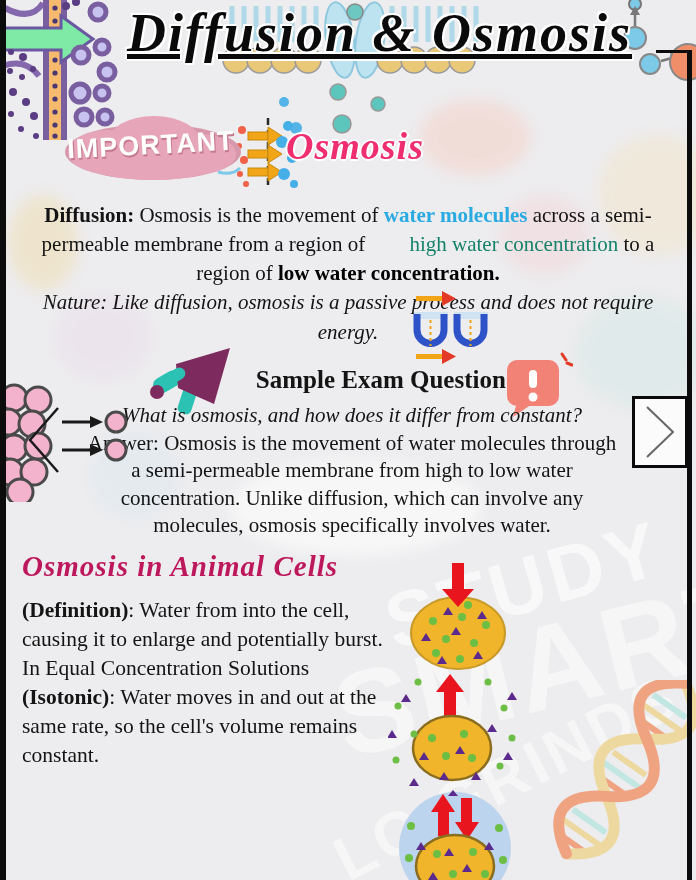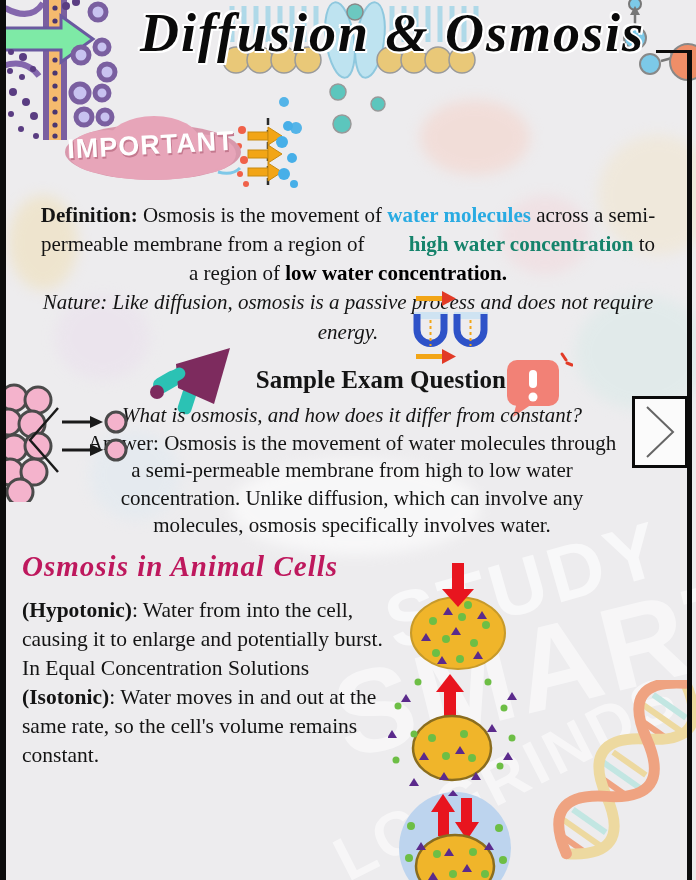--- a/index.html
+++ b/index.html
@@ -16,38 +16,39 @@
   .b-corner{left:656px;top:50px;width:36px;height:3px;background:#0c0c0c;z-index:9;}
   
   .wm{position:absolute;color:rgba(255,255,255,.62);font-family:"Liberation Sans",sans-serif;
       font-weight:bold;z-index:1;white-space:nowrap;letter-spacing:4px;}
   .wm1{left:382px;top:540px;font-size:78px;transform:rotate(-16deg);}
   .wm2{left:330px;top:598px;font-size:118px;transform:rotate(-14deg);color:rgba(255,255,255,.55);}
   .wm3{left:318px;top:742px;font-size:62px;transform:rotate(-27deg);color:rgba(255,255,255,.55);}
   .blob{position:absolute;border-radius:50%;filter:blur(7px);z-index:0;}
   
   .title{
-    left:120px;top:2px;width:545px;text-align:center;z-index:3;
+    left:107px;top:2px;width:545px;text-align:center;z-index:3;
     font-size:54px;font-weight:bold;font-style:italic;letter-spacing:2px;color:#0a0a0a;
     text-shadow:-2px 0 #fff,2px 0 #fff,0 -2px #fff,0 2px #fff,2px 2px #fff,-2px -2px #fff;
+    text-decoration:underline;
   }
   
   .imp-badge{left:58px;top:114px;width:186px;height:74px;z-index:4;}
   .imp-label{position:absolute;left:0;top:16px;width:100%;text-align:center;
     font-family:"Liberation Sans",sans-serif;font-weight:bold;font-size:27px;color:#fff;
     letter-spacing:1px;transform:rotate(-3deg);text-shadow:1px 2px 0 #c4798f;}
   .osmosis-h{left:286px;top:124px;z-index:4;font-size:38px;font-weight:bold;font-style:italic;
     color:#EE2E6E;letter-spacing:1px;
     text-shadow:-2px 0 #fff,2px 0 #fff,0 -2px #fff,0 2px #fff;}
   
   .definition{left:34px;top:180px;width:628px;text-align:center;z-index:3;
     font-size:21px;line-height:29px;}
   .definition b{font-weight:bold;}
   .hl-blue{color:#29ABE2;font-weight:bold;}
-  .hl-green{color:#15836B;font-weight:bold;margin-left:39px;}
+  .hl-green{color:#15836B;font-weight:normal;margin-left:39px;}
   .hl-violet{color:#000000;font-weight:bold;}
   .nature{left:30px;top:266px;width:636px;text-align:center;z-index:3;
     font-size:21px;line-height:30px;font-style:italic;}
   .exam-h{left:185px;top:366px;width:400px;text-align:center;z-index:3;
     font-size:25px;font-weight:bold;}
   .qa{left:82px;top:402px;width:540px;text-align:center;z-index:3;
     font-size:21px;line-height:27.5px;}
   .question{font-style:italic;}
   
   .next-nav{left:632px;top:396px;width:50px;height:66px;background:#FBFBFB;
@@ -212,22 +213,23 @@
     </g>
     <g fill="#47AFE8">
       <circle cx="52" cy="10" r="5"></circle>
         <circle cx="46" cy="26" r="6"></circle>
         <circle cx="56" cy="42" r="5"></circle>
       <circle cx="48" cy="58" r="6"></circle>
         <circle cx="58" cy="68" r="4"></circle>
     </g>
   </svg>
 
-
-  <p class="abs definition"><b>Definition:</b><span> Osmosis is the movement of </span><span class="hl-blue">water molecules</span><span> across a semi-permeable membrane from a region of </span><span class="hl-green">high water concentration</span><span> to a region of </span><span class="hl-violet">low water concentration.</span></p>
+  <div class="abs osmosis-h">Osmosis</div>
+
+  <p class="abs definition"><b>Diffusion:</b><span> Osmosis is the movement of </span><span class="hl-blue">water molecules</span><span> across a semi-permeable membrane from a region of </span><span class="hl-green">high water concentration</span><span> to a region of </span><span class="hl-violet">low water concentration.</span></p>
 
   <p class="abs nature">Nature: Like diffusion, osmosis is a passive process and does not require energy.</p>
 
   <svg class="abs" style="left:408px;top:288px;z-index:3;" width="90" height="82" viewBox="0 0 90 82">
     <rect x="8" y="8" width="26" height="5" fill="#F2A516"></rect>
     <polygon points="34,3 48,10.5 34,18" fill="#E23A26"></polygon>
     <rect x="6" y="24" width="34" height="7" fill="#CFE3F2"></rect>
     <rect x="46" y="24" width="34" height="7" fill="#CFE3F2"></rect>
     <path d="M9,26 v16 a13.5,13.5 0 0 0 27,0 V26" stroke="#2E52C8" stroke-width="7" fill="none"></path>
     <path d="M49,26 v16 a13.5,13.5 0 0 0 27,0 V26" stroke="#2E52C8" stroke-width="7" fill="none"></path>
@@ -289,21 +291,21 @@
   <div class="abs next-nav">
     <svg width="50" height="66" viewBox="0 0 50 66">
       <polyline points="12,8 38,33 12,58" stroke="#666" stroke-width="2" fill="none"></polyline>
     </svg>
   </div>
 
   <div class="abs animal-h">Osmosis in Animal Cells</div>
 
   <div class="abs animal-text">
     <div class="cell-item">
-      <b>(Hypotonic)</b><span>: Water from into the cell, causing it to enlarge and potentially burst.</span>
+      <b>(Definition)</b><span>: Water from into the cell, causing it to enlarge and potentially burst.</span>
     </div>
     <div class="cell-item">
       <span class="intro">In Equal Concentration Solutions</span>
       <b>(Isotonic)</b><span>: Water moves in and out at the same rate, so the cell's volume remains constant.</span>
     </div>
   </div>
 
   <svg class="abs" style="left:398px;top:563px;z-index:3;" width="122" height="108" viewBox="0 0 122 108">
     <ellipse cx="60" cy="70" rx="47" ry="36" fill="#F0B52A" stroke="#C79A2A" stroke-width="2"></ellipse>
     <rect x="54" y="0" width="12" height="26" fill="#E8151F"></rect>

